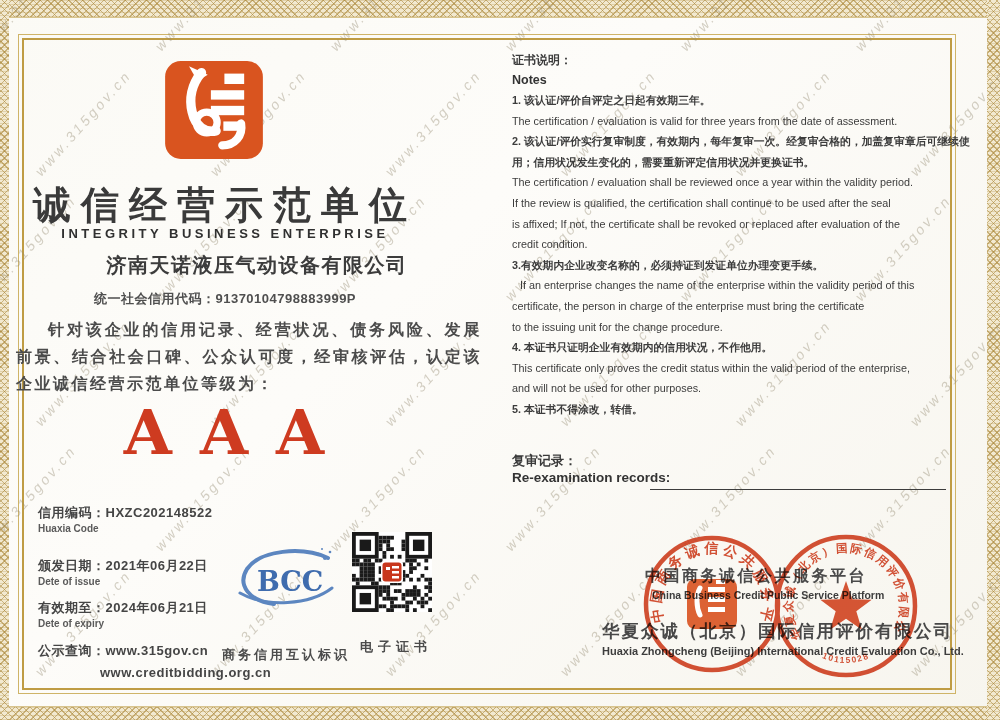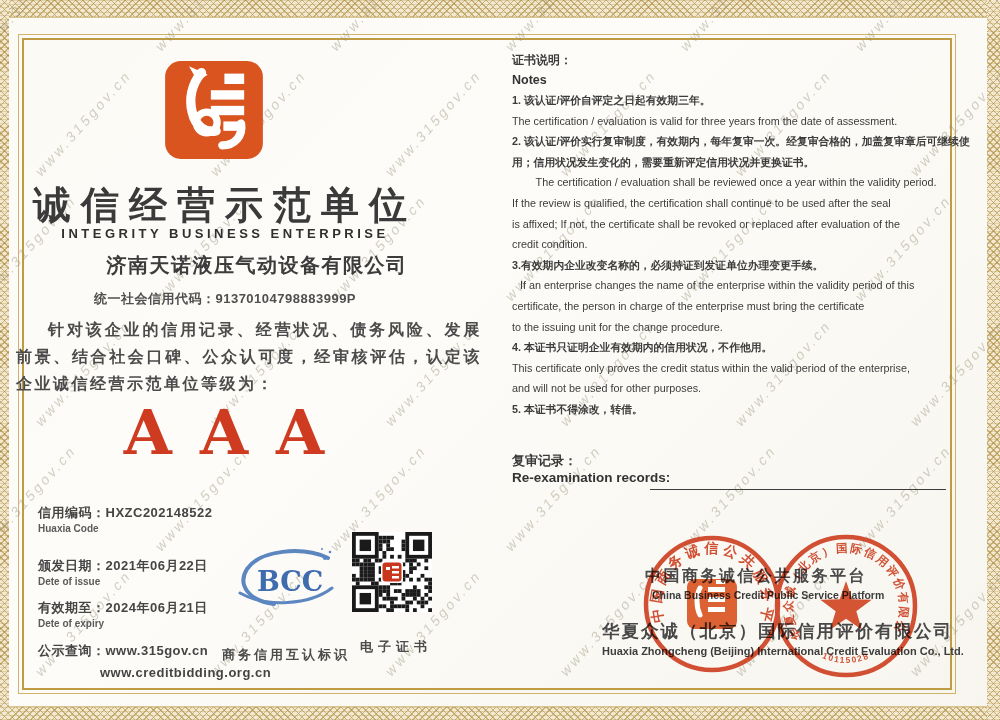--- a/index.html
+++ b/index.html
@@ -321,21 +321,21 @@
     <div class="abs cap" style="left:360px;top:638px;letter-spacing:5px;">电子证书</div>
 
     <div class="abs note-cn" style="left:512px;top:52px;font-size:12px;">证书说明：</div>
     <div class="abs" style="left:512px;top:73px;font-size:12.5px;font-weight:bold;color:#333;">Notes</div>
 
     <div id="notes" class="abs" style="left:512px;top:94px;width:448px;">
         <div class="note-cn" style="height: 20.6px;">1. 该认证/评价自评定之日起有效期三年。</div>
         <div class="note-en" style="height: 20.6px;">The certification / evaluation is valid for three years from the date of assessment.</div>
         <div class="note-cn" style="height: 20.6px;">2. 该认证/评价实行复审制度，有效期内，每年复审一次。经复审合格的，加盖复审章后可继续使</div>
         <div class="note-cn" style="height: 20.6px;">用；信用状况发生变化的，需要重新评定信用状况并更换证书。</div>
-        <div class="note-en" style="height: 20.6px; text-align: center;">The certification / evaluation shall be reviewed once a year within the validity period.</div>
+        <div class="note-en" style="height: 20.6px;">The certification / evaluation shall be reviewed once a year within the validity period.</div>
         <div class="note-en" style="height: 20.6px;">If the review is qualified,  the certification shall continue to be used after the seal</div>
         <div class="note-en" style="height: 20.6px;">is affixed; If not, the certificate shall be revoked or replaced after evaluation of the</div>
         <div class="note-en" style="height: 20.6px;">credit condition.</div>
         <div class="note-cn" style="height: 20.6px;">3.有效期内企业改变名称的，必须持证到发证单位办理变更手续。</div>
         <div class="note-en" style="height: 20.6px; margin-left: 8px;">If an enterprise changes the name of the enterprise within the validity period of this</div>
         <div class="note-en" style="height: 20.6px;">certificate, the person in charge of the enterprise must bring the certificate</div>
         <div class="note-en" style="height: 20.6px;">to the issuing unit for the change procedure.</div>
         <div class="note-cn" style="height: 20.6px;">4. 本证书只证明企业有效期内的信用状况，不作他用。</div>
         <div class="note-en" style="height: 20.6px;">This certificate only proves the credit status within the valid period of the enterprise,</div>
         <div class="note-en" style="height: 20.6px;">and will not be used for other purposes.</div>

